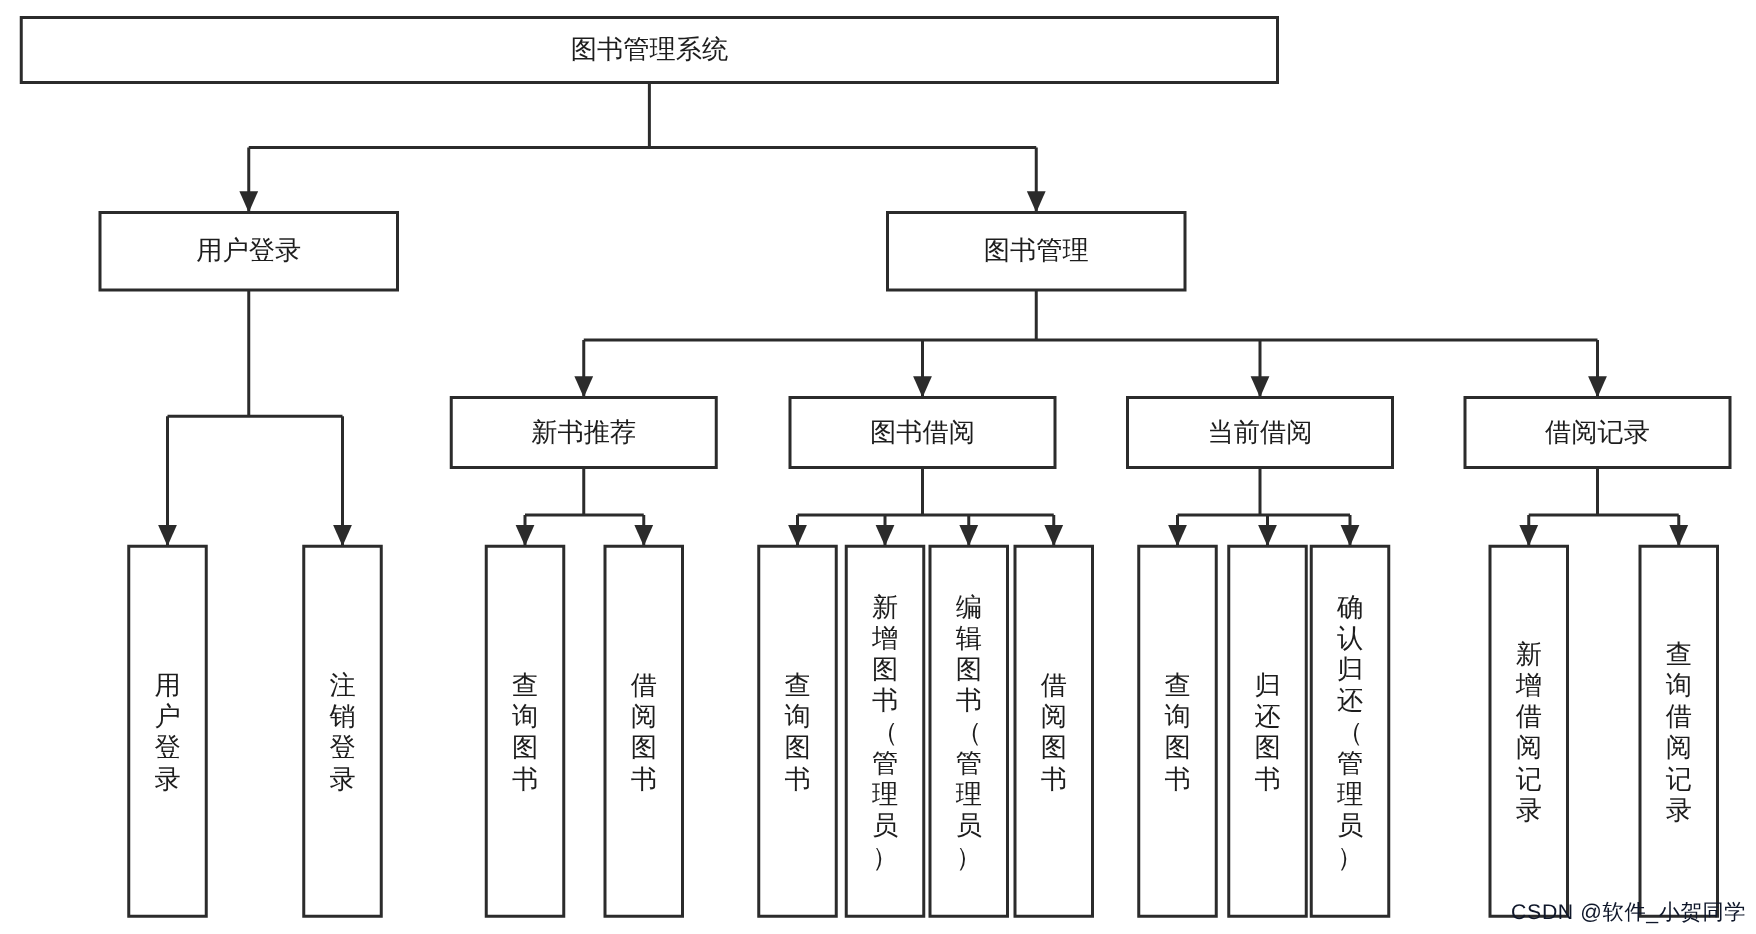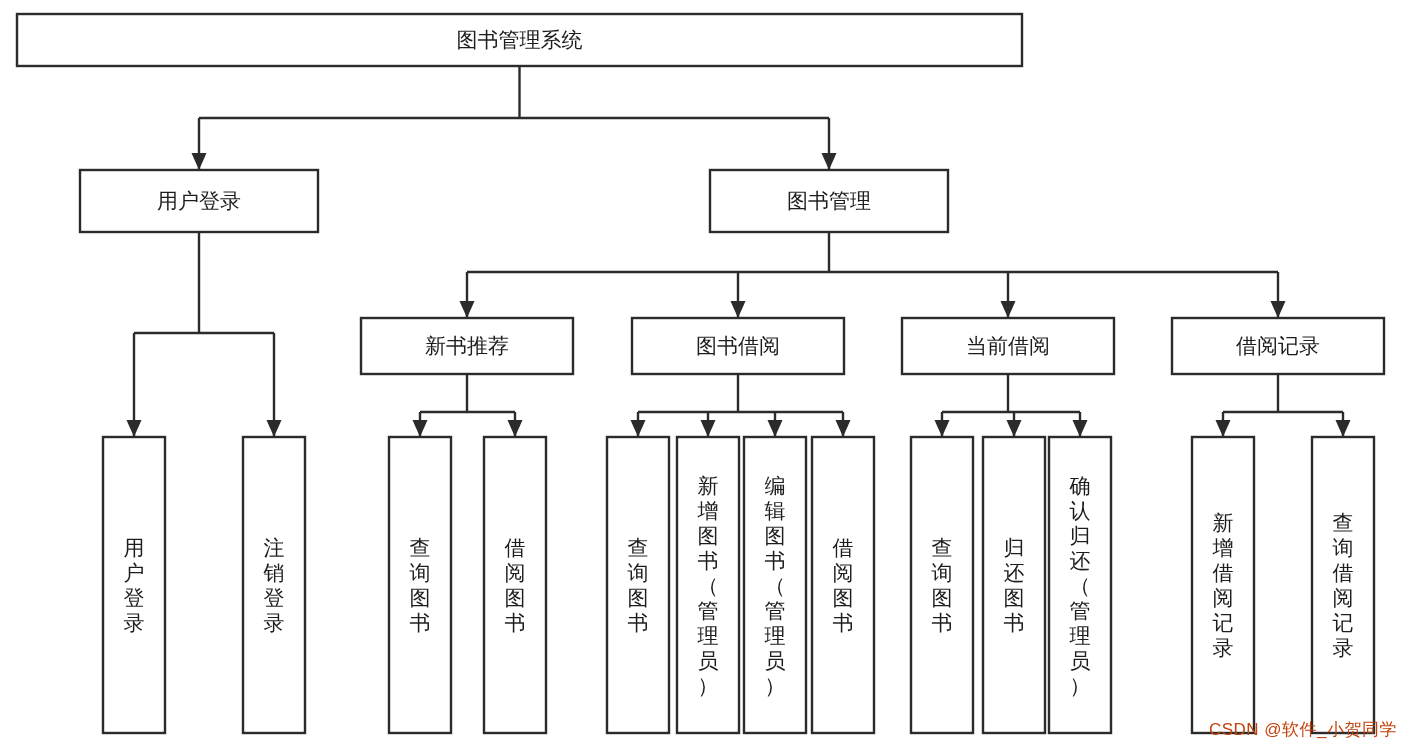--- a/index.html
+++ b/index.html
@@ -54,21 +54,21 @@
     font-size: 21px;
     fill: #1d1d1d;
     text-anchor: middle;
   }
   .watermark {
     position: absolute;
     right: 8px;
     bottom: 6px;
     font-family: "Liberation Sans", "DejaVu Sans", sans-serif;
     font-size: 17px;
-    color: #c2410c;
+    color: #0f172a;
     letter-spacing: 0.5px;
     white-space: nowrap;
     pointer-events: none;
   }
 </style>
 </head>
 <body>
 
 <div id="diagram-root">
 

